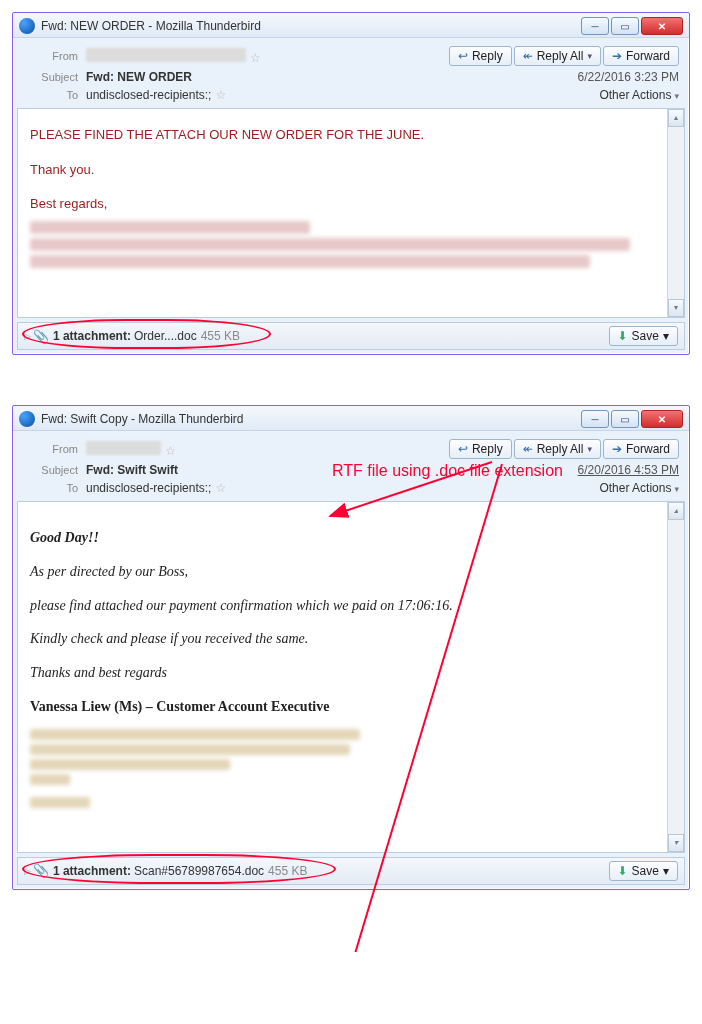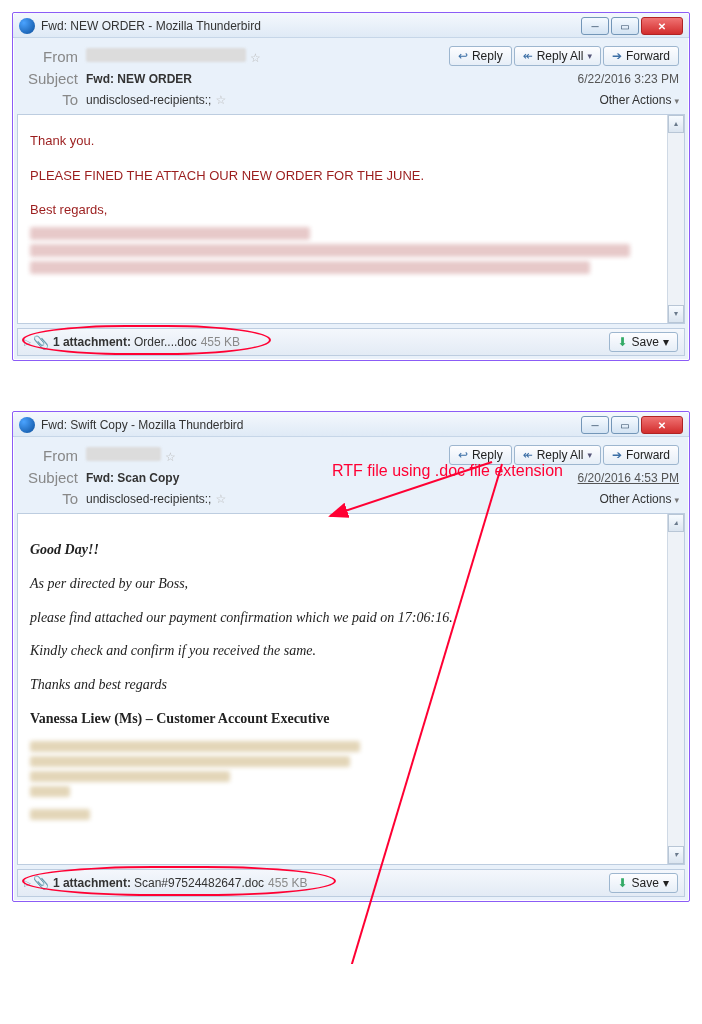--- a/index.html
+++ b/index.html
@@ -70,21 +70,21 @@
   }
   .header-row {
     display:flex;
     align-items:center;
     padding:2px 0;
   }
   .header-row .label {
     width:55px;
     text-align:right;
     padding-right:8px;
-    font-size:15px;
+    font-size:11px;
     color:#888;
   }
   .header-row .value {
     font-size:12px;
     color:#333;
   }
   .header-row .value.bold { font-weight:bold;text-align:center; }
   .blur {
     display:inline-block;
     background:#dcdcdc;
@@ -266,22 +266,22 @@
         <div class="label">To</div>
         <div class="value">undisclosed-recipients:;</div>
           <span class="star">☆</span>
         <div class="other-actions" style="margin-left:auto;padding:0;">
           <span><span>Other Actions</span><span class="arrow">▾</span></span>
         </div>
       </div>
     </div>
 
     <div class="body red">
+      <p>PLEASE FINED THE ATTACH OUR NEW ORDER FOR  THE JUNE.</p>
       <p>Thank you.</p>
-      <p>PLEASE FINED THE ATTACH OUR NEW ORDER FOR  THE JUNE.</p>
       <p style="margin-bottom:2px;">Best regards,</p>
       <div class="blur-block">
         <div class="blur-line red" style="width:280px;"></div>
         <div class="blur-line red" style="width:600px;"></div>
         <div class="blur-line red" style="width:560px;"></div>
       </div>
       <div class="scrollbar">
         <div class="thumb-up">▴</div>
         <div class="thumb-down">▾</div>
       </div>
@@ -328,38 +328,38 @@
               <span class="arrow">▾</span>
             </div>
           <div class="tb-btn">
               <span class="icon-reply">➔</span>
               <span>Forward</span>
             </div>
         </div>
       </div>
       <div class="header-row">
         <div class="label">Subject</div>
-        <div class="value bold">Fwd: Scan Copy</div>
+        <div class="value bold">Fwd: Swift Swift</div>
         <div style="margin-left:auto;font-size:12px;color:#555;text-decoration:underline;">6/20/2016 4:53 PM</div>
       </div>
       <div class="header-row">
         <div class="label">To</div>
         <div class="value">undisclosed-recipients:;</div>
           <span class="star">☆</span>
         <div class="other-actions" style="margin-left:auto;padding:0;">
           <span><span>Other Actions</span><span class="arrow">▾</span></span>
         </div>
       </div>
     </div>
 
     <div class="body serif">
       <p style="font-weight:bold;margin-top:10px;">Good Day!!</p>
       <p>As per directed by our Boss,</p>
       <p>please find attached our payment confirmation which we paid on 17:06:16.</p>
-      <p>Kindly check and confirm if you received the same.</p>
+      <p>Kindly check and please if you received the same.</p>
       <p>Thanks and best regards</p>
       <p class="sig-bold">Vanessa Liew (Ms) – Customer Account Executive</p>
       <div class="blur-block" style="font-style:normal;">
         <div class="blur-line" style="width:330px;height:11px;"></div>
         <div class="blur-line" style="width:320px;height:11px;"></div>
         <div class="blur-line" style="width:200px;height:11px;"></div>
         <div class="blur-line" style="width:40px;height:11px;"></div>
         <div class="blur-line" style="width:60px;height:11px;margin-top:8px;"></div>
       </div>
       <div style="height:30px;"></div>
@@ -367,21 +367,21 @@
         <div class="thumb-up">▴</div>
         <div class="thumb-down">▾</div>
       </div>
     </div>
 
     <div class="attach-bar">
       <div class="attach-circle" style="left:4px;top:-4px;width:310px;height:26px;"></div>
       <span class="tri">▷</span>
       <span class="clip">📎</span>
       <span class="atext"><b>1 attachment:</b></span>
-      <span class="atext" style="margin-left:3px;">Scan#97524482647.doc</span>
+      <span class="atext" style="margin-left:3px;">Scan#56789987654.doc</span>
       <span class="size">455 KB</span>
       <div class="save-btn">
         <span class="save-icon">⬇</span>
         <span>Save</span>
         <span class="arrow">▾</span>
       </div>
     </div>
   </div>
 
 </div>

